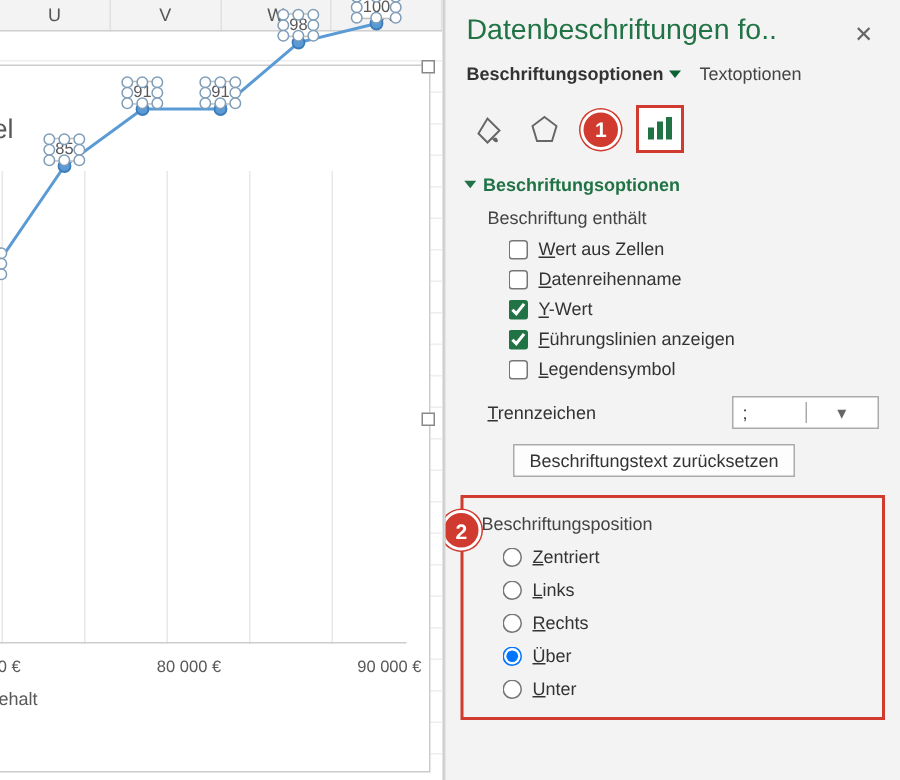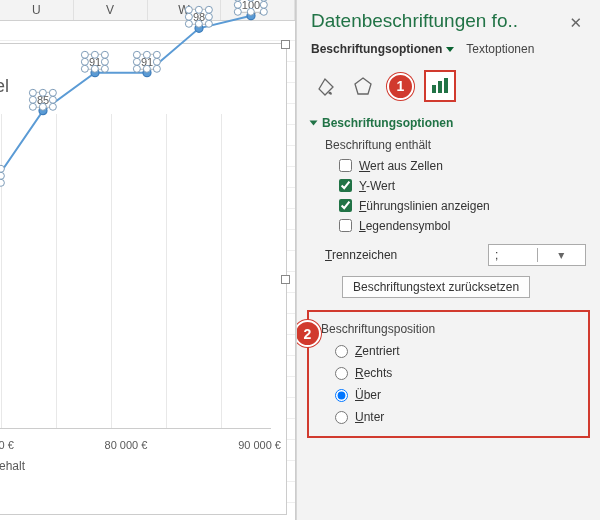--- a/index.html
+++ b/index.html
@@ -35,21 +35,21 @@
 .tabs .tab.active{font-weight:bold;color:#333;display:flex;align-items:center;gap:4px}
 .tabs .chev{width:0;height:0;border-left:4px solid transparent;border-right:4px solid transparent;border-top:5px solid #0a6332}
 .iconrow{padding:6px 14px 10px;display:flex;gap:10px;align-items:center}
 .ibox{width:28px;height:28px;display:flex;align-items:center;justify-content:center;cursor:pointer}
 .ibox.sel{border:2px solid #d13a2e;background:#fff}
 .badge{width:23px;height:23px;border-radius:50%;background:#d13a2e;color:#fff;display:flex;align-items:center;justify-content:center;font-weight:bold;font-size:14px;border:2px solid #fff;box-shadow:0 0 0 1px #d13a2e}
 .section{padding:0 14px}
 .sec-head{display:flex;align-items:center;gap:6px;color:#217346;font-weight:bold;padding:4px 0;cursor:pointer}
 .sec-head .tri{width:0;height:0;border-top:4px solid transparent;border-bottom:4px solid transparent;border-left:5px solid #217346;transform:rotate(90deg)}
 .subhead{padding:4px 0 4px 14px;color:#444}
-.cbrow{display:flex;align-items:flex-start;gap:7px;padding:3px 0 3px 28px}
+.cbrow{display:flex;align-items:center;gap:7px;padding:3px 0 3px 28px}
 .cbrow input{margin:0;accent-color:#217346}
 .cbrow label{cursor:pointer}
 .cbrow label u{text-decoration:underline}
 .seprow{display:flex;align-items:center;gap:24px;padding:8px 0 6px 14px}
 .combo{display:flex;align-items:center;border:1px solid #ababab;background:#fff;height:20px;width:96px}
 .combo span{flex:1;padding:0 6px}
 .combo .dd{width:16px;text-align:center;border-left:1px solid #ababab;color:#666}
 .btn{display:inline-block;border:1px solid #ababab;background:#fdfdfd;padding:3px 10px;margin:4px 0 10px 31px;cursor:pointer}
 .posbox{margin:2px 10px 10px 10px;border:2px solid #d13a2e;padding:6px 8px 8px;position:relative}
 .posbox .subhead{padding-left:4px}
@@ -172,20 +172,24 @@
         <span class="tri"></span>
         <span>Beschriftungsoptionen</span>
       </div>
       <div class="subhead">Beschriftung enthält</div>
 
       <div class="cbrow">
           <input type="checkbox" style="">
           <label><u>W</u><span>ert aus Zellen</span></label>
         </div>
       <div class="cbrow">
+          <input type="checkbox" style="">
+          <label><u>D</u><span>atenreihenname</span></label>
+        </div>
+      <div class="cbrow">
           <input type="checkbox" checked="" style="">
           <label><u>Y</u><span>-Wert</span></label>
         </div>
       <div class="cbrow">
           <input type="checkbox" checked="" style="">
           <label><u>F</u><span>ührungslinien anzeigen</span></label>
         </div>
       <div class="cbrow">
           <input type="checkbox" style="">
           <label><u>L</u><span>egendensymbol</span></label>
@@ -203,20 +207,24 @@
 
     <div class="posbox">
       <div class="badge badge2">2</div>
       <div class="subhead">Beschriftungsposition</div>
       <div class="rbrow">
           <input type="radio" name="pos" style="">
           <label><u>Z</u><span>entriert</span></label>
         </div>
       <div class="rbrow">
           <input type="radio" name="pos" style="">
+          <label><u>L</u><span>inks</span></label>
+        </div>
+      <div class="rbrow">
+          <input type="radio" name="pos" style="">
           <label><u>R</u><span>echts</span></label>
         </div>
       <div class="rbrow">
           <input type="radio" name="pos" checked="" style="">
           <label><u>Ü</u><span>ber</span></label>
         </div>
       <div class="rbrow">
           <input type="radio" name="pos" style="">
           <label><u>U</u><span>nter</span></label>
         </div>

